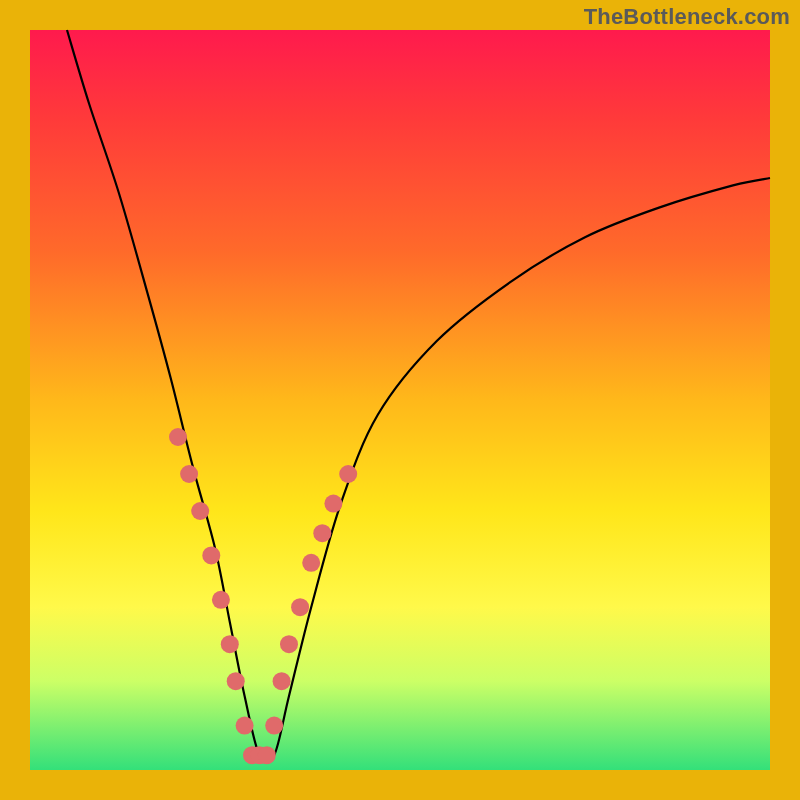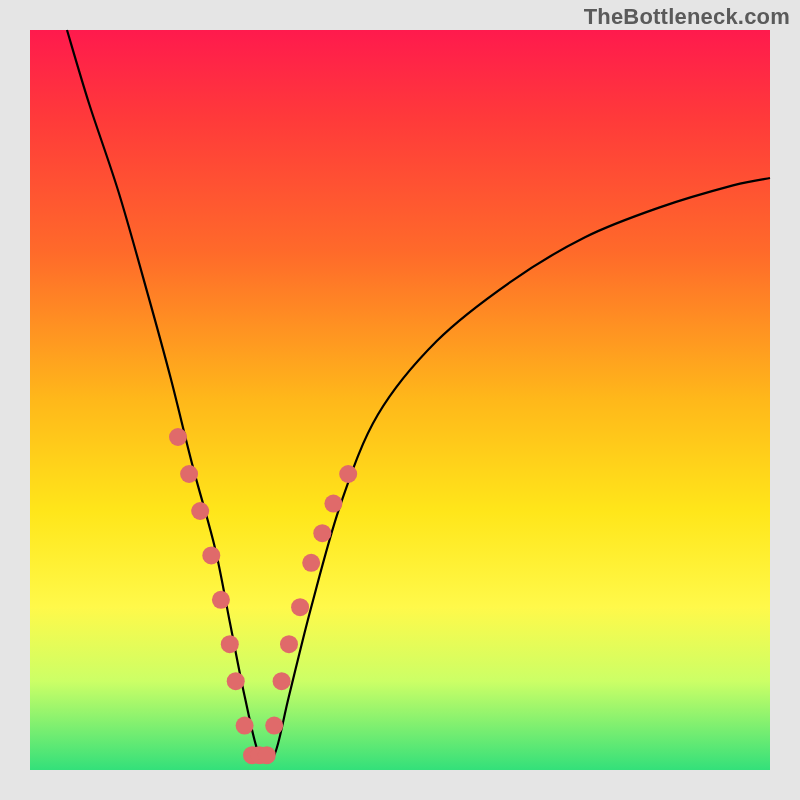--- a/index.html
+++ b/index.html
@@ -1,21 +1,21 @@
 <!DOCTYPE html>
 <html><head>
 <meta charset="utf-8">
 <style>
   * { margin: 0; padding: 0; box-sizing: border-box; }
   html, body { width: 800px; height: 800px; overflow: hidden; background: #000; }
   .frame {
     position: relative;
     width: 800px;
     height: 800px;
-    background: #e5e5e5;
+    background: #eab308;
   }
   .plot-area {
     position: absolute;
     left: 30px;
     top: 30px;
     width: 740px;
     height: 740px;
     background: linear-gradient(to bottom,
       #ff1a4d 0%,
       #ff3a3a 12%,

